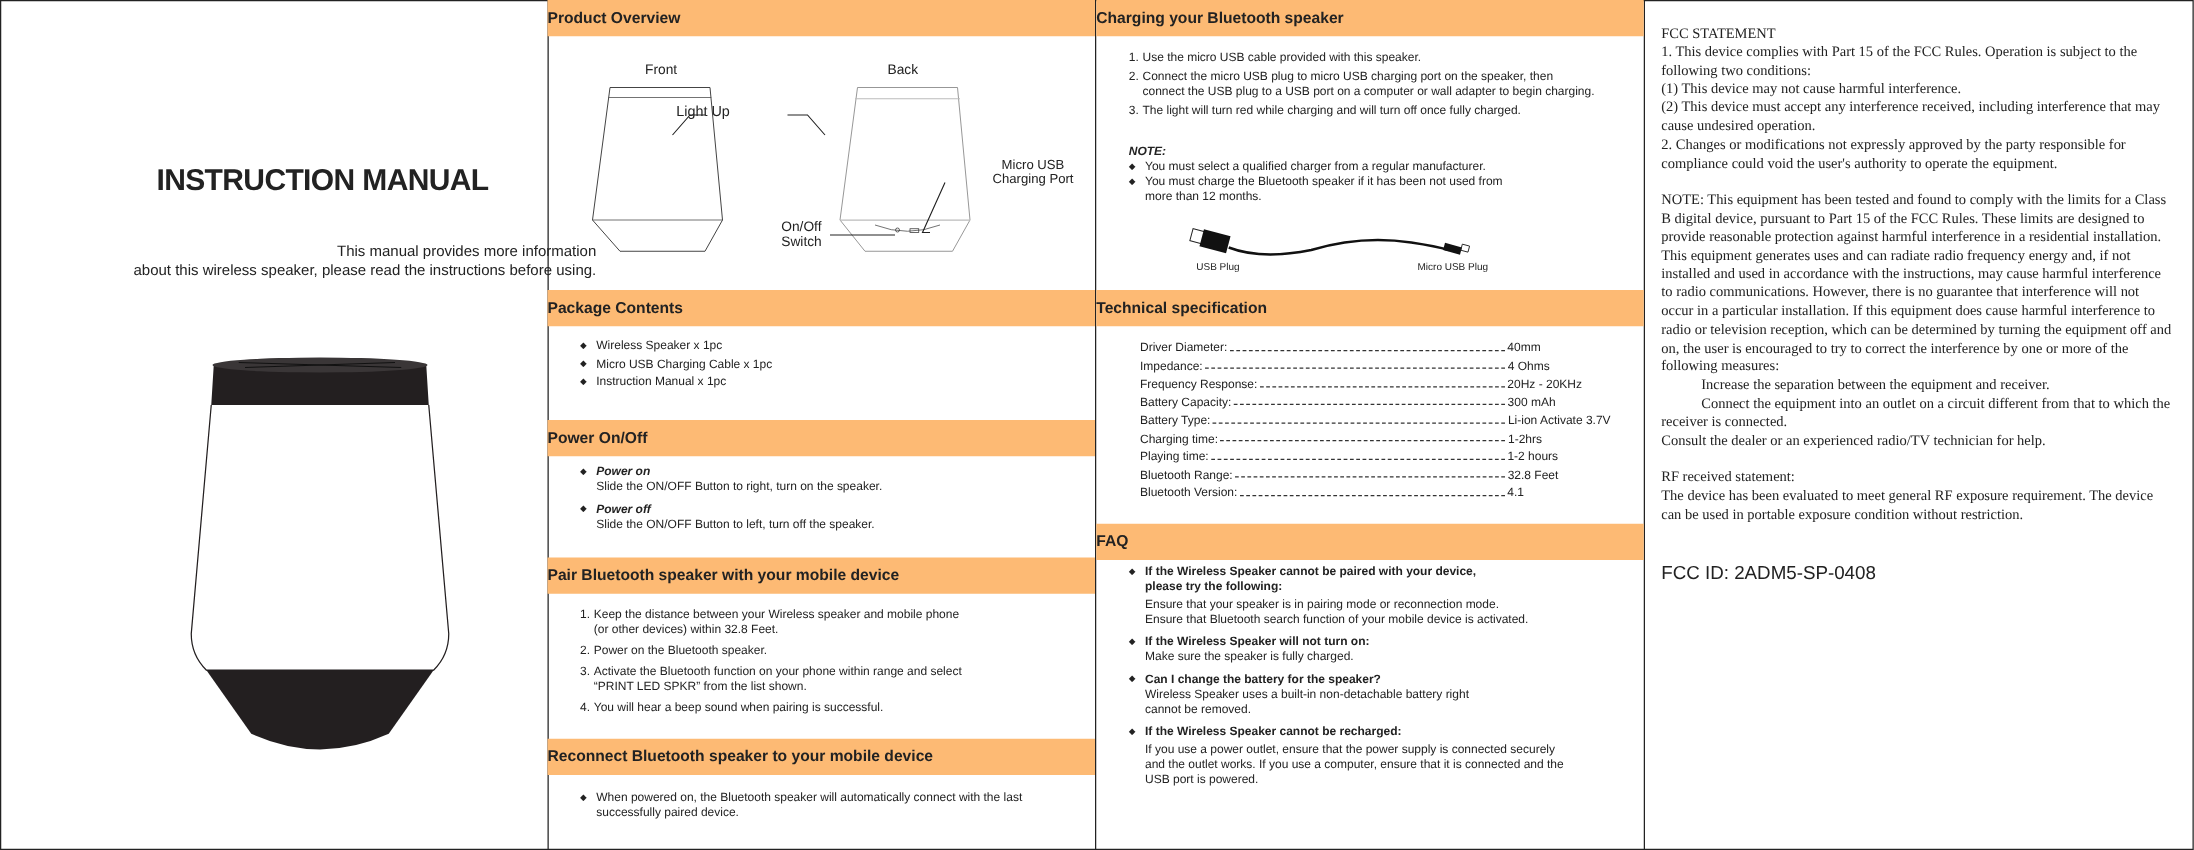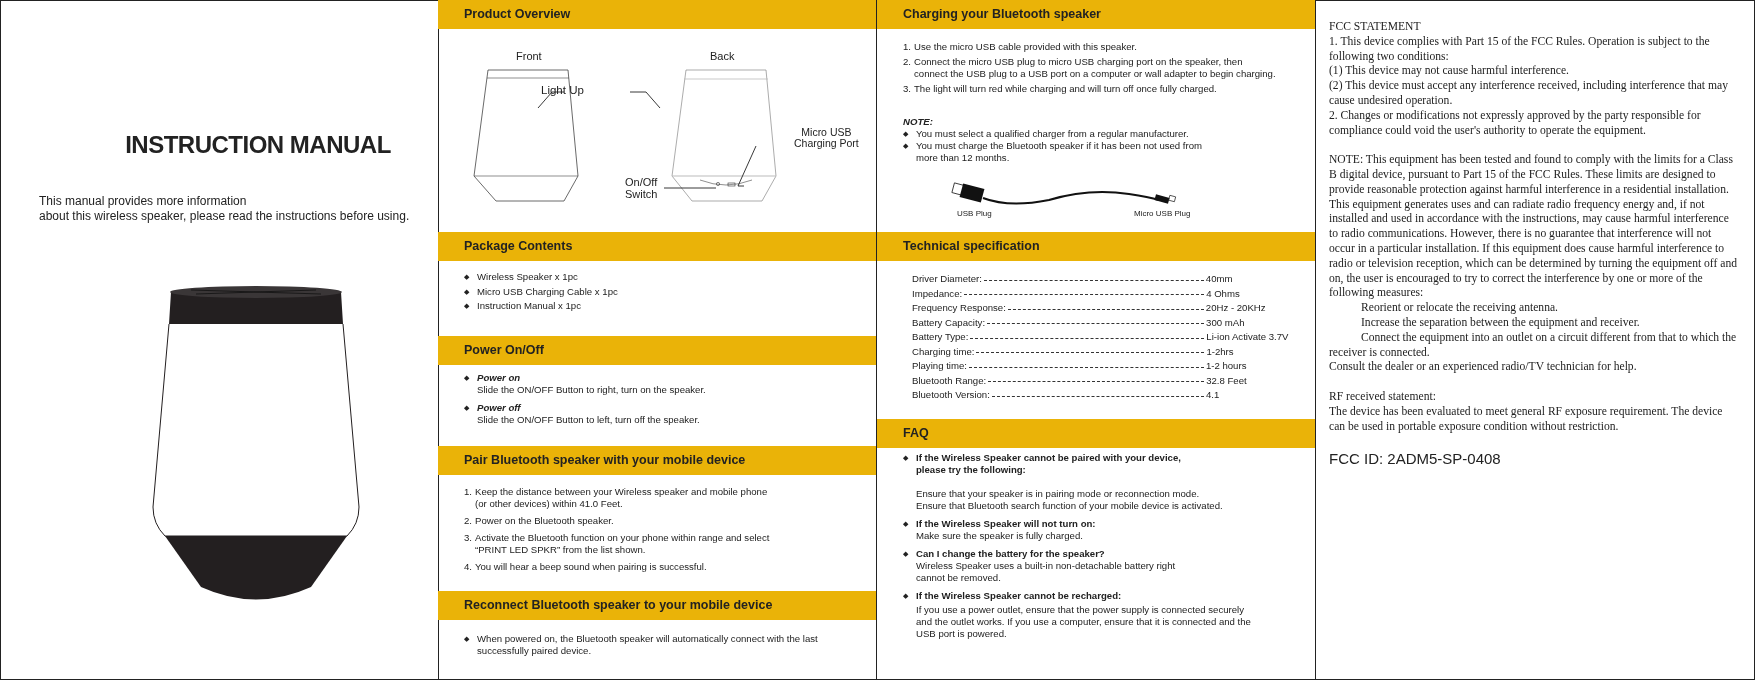--- a/index.html
+++ b/index.html
@@ -2,23 +2,23 @@
 <html><head>
 <meta charset="utf-8">
 <style>
   html,body{margin:0;padding:0;background:#fff;}
   body{width:1755px;height:680px;overflow:hidden;position:relative;font-family:"Liberation Sans",sans-serif;color:#1a1a1a;}
   .sheet{position:absolute;left:0;top:0;width:1753px;height:678px;border:1px solid #222;}
   .panel{position:absolute;top:0;height:680px;box-sizing:border-box;}
   .p1{left:0;width:400px;border-right:1.5px solid #222;margin-left:39px;}
   .p2{left:438px;width:439px;border-right:1.5px solid #222;}
   .p3{left:877px;width:439px;border-right:1.5px solid #222;}
-  .hdr{position:absolute;left:0;right:0;height:29px;background:#eab308;font-weight:bold;font-size:12.5px;line-height:29px;padding-left:26px;box-sizing:border-box;color:#222;}
+  .hdr{position:absolute;left:0;right:0;height:29px;background:#fdba74;font-weight:bold;font-size:12.5px;line-height:29px;box-sizing:border-box;color:#222;}
   .cover-title{position:absolute;top:131px;left:0;width:438px;text-align:center;font-size:24px;font-weight:bold;letter-spacing:-0.5px;color:#222;}
-  .cover-sub{position:absolute;top:194px;left:0;width:438px;text-align:left;font-size:12px;line-height:15px;color:#222;}
+  .cover-sub{position:absolute;top:194px;left:0;width:438px;text-align:right;font-size:12px;line-height:15px;color:#222;}
   .speaker-big{position:absolute;left:112px;top:282px;}
   .txt{position:absolute;font-size:9.6px;color:#222;line-height:12px;}
   ul.dia{list-style:none;margin:0;padding:0;}
   ul.dia li{position:relative;padding-left:13px;}
   ul.dia li::before{content:"\25C6";position:absolute;left:0;top:0;font-size:7px;}
   ol.num{list-style:none;margin:0;padding:0;}
   ol.num li{position:relative;padding-left:11px;margin-bottom:5px;}
   ol.num li .n{position:absolute;left:0;}
   .spec-row{display:flex;align-items:center;height:14.5px;}
   .spec-k{white-space:nowrap;}
@@ -109,21 +109,21 @@
       </li>
     </ul>
   </div>
 
   <div class="hdr" style="top:446px">Pair Bluetooth speaker with your mobile device</div>
   <div class="txt" style="left:26px;top:486px;">
     <ol class="num">
       <li>
           <span class="n">1.</span>
           <div>Keep the distance between your Wireless speaker and mobile phone</div>
-          <div>(or other devices) within 41.0 Feet.</div>
+          <div>(or other devices) within 32.8 Feet.</div>
         </li>
       <li>
           <span class="n">2.</span>
           <div>Power on the Bluetooth speaker.</div>
         </li>
       <li>
           <span class="n">3.</span>
           <div>Activate the Bluetooth function on your phone within range and select</div>
           <div>“PRINT LED SPKR” from the list shown.</div>
         </li>
@@ -233,21 +233,21 @@
         <span class="spec-d" style="width: 212px;"></span>
         <span class="spec-v">4.1</span>
       </div>
     </div>
 
   <div class="hdr" style="top:419px">FAQ</div>
   <div class="txt" style="left:26px;top:452px;">
     <ul class="dia">
       <li style="margin-bottom:6px">
         <div style="font-weight:bold">If the Wireless Speaker cannot be paired with your device,</div>
-        <div style="font-weight:bold;margin-bottom:12px">please try the following:</div>
+        <div style="font-weight:bold;margin-bottom:2px">please try the following:</div>
         <div>Ensure that your speaker is in pairing mode or reconnection mode.</div>
           <div>Ensure that Bluetooth search function of your mobile device is activated.</div>
       </li>
       <li style="margin-bottom:6px">
         <div style="font-weight:bold">If the Wireless Speaker will not turn on:</div>
         <div>Make sure the speaker is fully charged.</div>
       </li>
       <li style="margin-bottom:6px">
         <div style="font-weight:bold">Can I change the battery for the speaker?</div>
         <div>Wireless Speaker uses a built-in non-detachable battery right</div>
@@ -263,20 +263,19 @@
   </div>
 </div>
 
 <div class="fcc">
   <p>FCC STATEMENT</p>
   <p>1. This device complies with Part 15 of the FCC Rules. Operation is subject to the following two conditions:</p>
   <p>(1) This device may not cause harmful interference.</p>
   <p>(2) This device must accept any interference received, including interference that may cause undesired operation.</p>
   <p>2. Changes or modifications not expressly approved by the party responsible for compliance could void the user's authority to operate the equipment.</p>
   <p style="margin-top:14.8px">NOTE: This equipment has been tested and found to comply with the limits for a Class B digital device, pursuant to Part 15 of the FCC Rules. These limits are designed to provide reasonable protection against harmful interference in a residential installation. This equipment generates uses and can radiate radio frequency energy and, if not installed and used in accordance with the instructions, may cause harmful interference to radio communications. However, there is no guarantee that interference will not occur in a particular installation. If this equipment does cause harmful interference to radio or television reception, which can be determined by turning the equipment off and on, the user is encouraged to try to correct the interference by one or more of the following measures:</p>
-  <p class="ind">Reorient or relocate the receiving antenna.</p>
   <p class="ind">Increase the separation between the equipment and receiver.</p>
   <p style="text-indent:32px">Connect the equipment into an outlet on a circuit different from that to which the receiver is connected.</p>
   <p>Consult the dealer or an experienced radio/TV technician for help.</p>
   <p style="margin-top:14.8px">RF received statement:</p>
   <p>The device has been evaluated to meet general RF exposure requirement. The device can be used in portable exposure condition without restriction.</p>
 </div>
 <div class="fccid">FCC ID: 2ADM5-SP-0408</div>
 
 </body></html>

